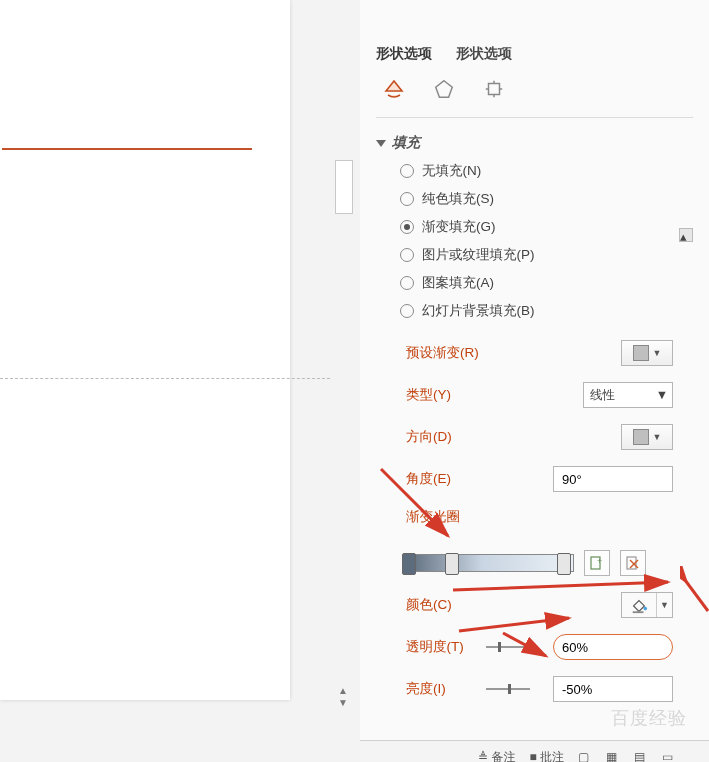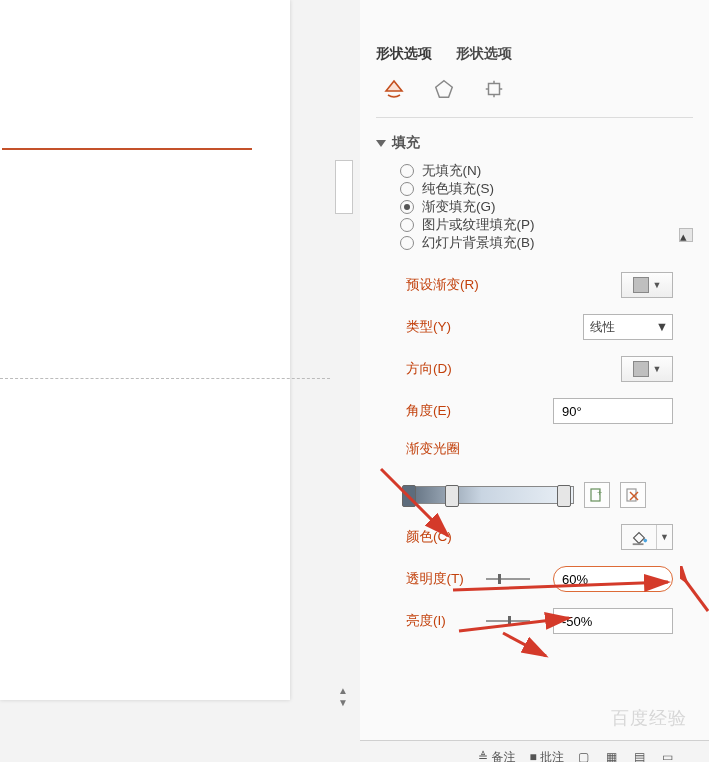--- a/index.html
+++ b/index.html
@@ -101,29 +101,30 @@
   background: #e6e6e6;
   border: 1px solid #bbb;
 }
 
 .section-head {
   display: flex; align-items: center; gap: 6px;
   padding: 8px 0;
   font-weight: bold;
   color: #555;
   font-size: 14px;
+  font-style: italic;
 }
 .disclosure {
   width: 0; height: 0;
   border-left: 5px solid transparent;
   border-right: 5px solid transparent;
   border-top: 7px solid #666;
 }
 
-.radio-list { padding: 2px 0 6px 24px; display:flex; flex-direction: column; }
+.radio-list { padding: 2px 0 6px 24px; display:flex; flex-direction: column; gap: 10px; }
 .radio-row { display: flex; align-items: center; gap: 8px; font-size: 13.5px; color: #444; }
 .radio-dot {
   width: 14px; height: 14px;
   border: 1px solid #8a8a8a; border-radius: 50%;
   display: flex; align-items: center; justify-content: center;
 }
 .radio-dot.selected::after {
   content:""; width:6px; height:6px; border-radius:50%; background:#555;
 }
 
@@ -289,20 +290,24 @@
         <label class="radio-row">
             <span class="radio-dot selected"></span>
             <span>渐变填充(G)</span>
           </label>
         <label class="radio-row">
             <span class="radio-dot"></span>
             <span>图片或纹理填充(P)</span>
           </label>
         <label class="radio-row">
             <span class="radio-dot"></span>
+            <span>图案填充(A)</span>
+          </label>
+        <label class="radio-row">
+            <span class="radio-dot"></span>
             <span>幻灯片背景填充(B)</span>
           </label>
       </div>
 
       <div class="ctrl-rows">
 
         <div class="ctrl-row">
           <span class="ctrl-label">预设渐变(R)</span>
           <span class="dropdown-box">
               <span class="sw"></span>

